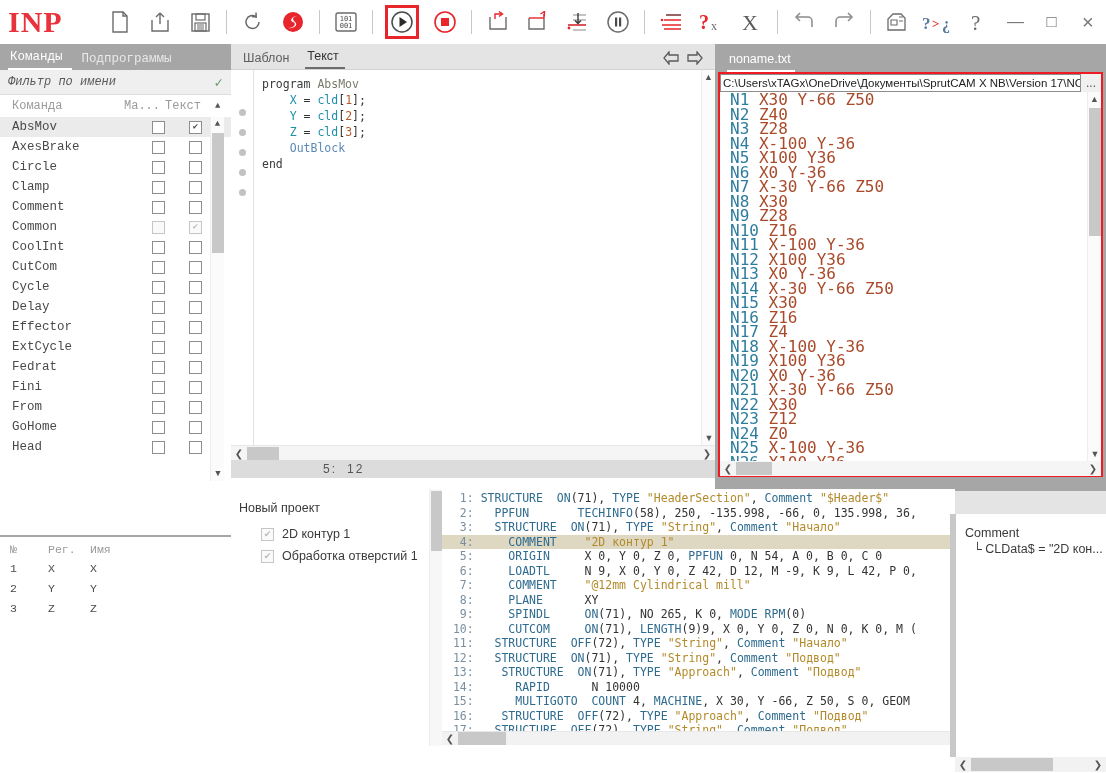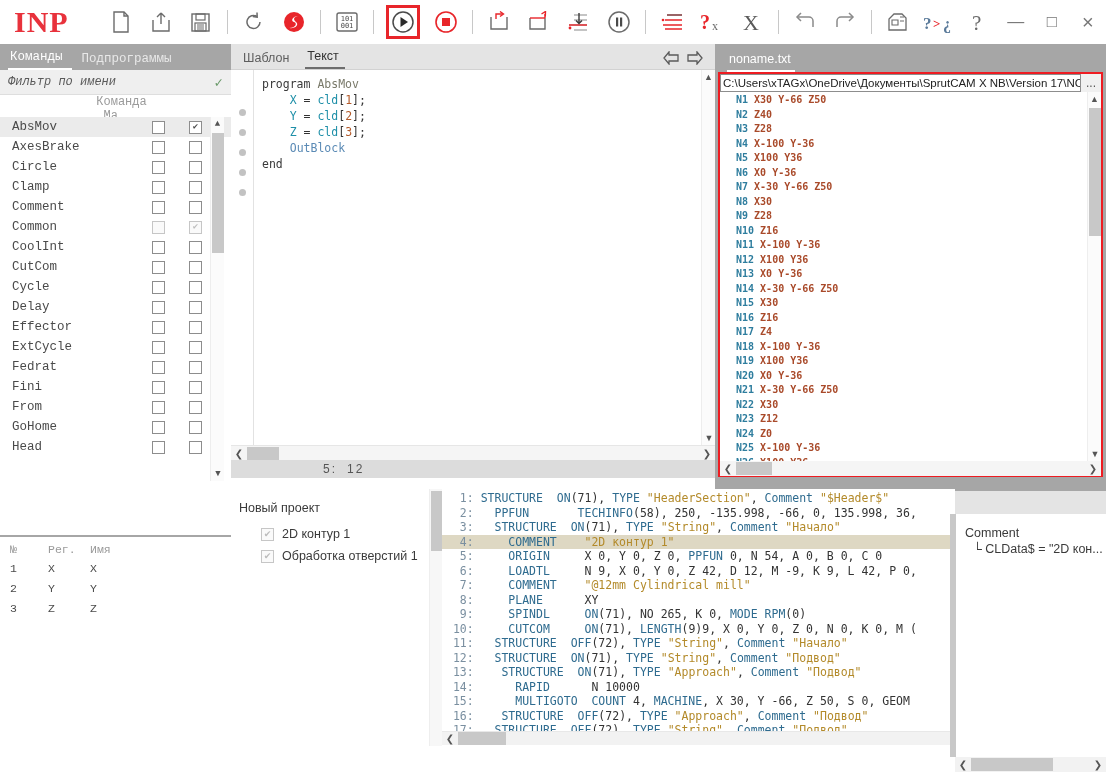--- a/index.html
+++ b/index.html
@@ -14,21 +14,21 @@
   }
   #app { position: relative; width: 1106px; height: 773px; }
 
   
   .toolbar {
     position: absolute; left: 0; top: 0; width: 1106px; height: 44px;
     background: #ffffff;
     display: flex; align-items: center;
   }
   .brand {
-    width: 110px; padding-left: 14px;
+    width: 110px; padding-left: 8px;
     font-family: "Liberation Serif", serif;
     font-weight: bold; font-size: 30px; letter-spacing: 1px;
     color: #e8323c;
   }
   .tb-group { display: flex; align-items: center; }
   .tb-btn {
     width: 34px; height: 34px;
     display: flex; align-items: center; justify-content: center;
     cursor: pointer; margin: 0 3px;
   }
@@ -64,21 +64,20 @@
     display: flex; align-items: center; padding: 0 8px;
     border-bottom: 1px solid #dedede;
   }
   .filter-row .ftext { flex: 1; font-style: italic; color: #5a5a5a; font-size: 12px; }
   .filter-row .fcheck { color: #6a9a6a; font-size: 14px; }
 
   .cmd-head {
     display: flex; height: 22px; align-items: center;
     color: #9a9a9a; font-size: 12px; padding-left: 12px;
     background: #fff;
-    flex-direction: column;
   }
   .cmd-head .c1 { flex: 1; }
   .cmd-head .c2 { width: 46px; text-align: center; }
   .cmd-head .c3 { width: 50px; text-align: left; }
   .cmd-head .c4 { width: 16px; }
 
   .cmd-list {
     position: relative; height: 364px; overflow: hidden; background: #fff;
   }
   .cmd-row {
@@ -191,24 +190,23 @@
     flex: 1; border: 1px solid #8d8d8d; background: #fff;
     font-size: 11.5px; color: #222; padding: 1px 2px; overflow: hidden;
     white-space: nowrap; line-height: 14px;
   }
   .nc-dots {
     width: 20px; text-align: center; color: #555; font-size: 12px; cursor: pointer;
     background: #f0f0f0; line-height: 18px;
   }
   .nc-body { display: flex; height: 369px; }
   .nc-code {
-    flex: 1; padding: 1px 0 0 16px; overflow: hidden;
-    font-family: "DejaVu Sans Mono", monospace; font-size: 10px; line-height: 14.5px;
+    flex: 1; padding: 1px 0 0 10px; overflow: hidden;
+    font-family: "DejaVu Sans Mono", monospace; font-size: 16px; line-height: 14.5px;
     white-space: pre;
-    font-weight: bold;
   }
   .nc-n { color: #2e7d9e; }
   .nc-v { color: #a94a2a; }
   .nc-vs {
     width: 14px; background: #fbfbfb; position: relative; border-left: 1px solid #eee;
   }
   .nc-hs { height: 15px; background: #f5f5f5; display: flex; align-items: center; }
 
   
   .bottom {

